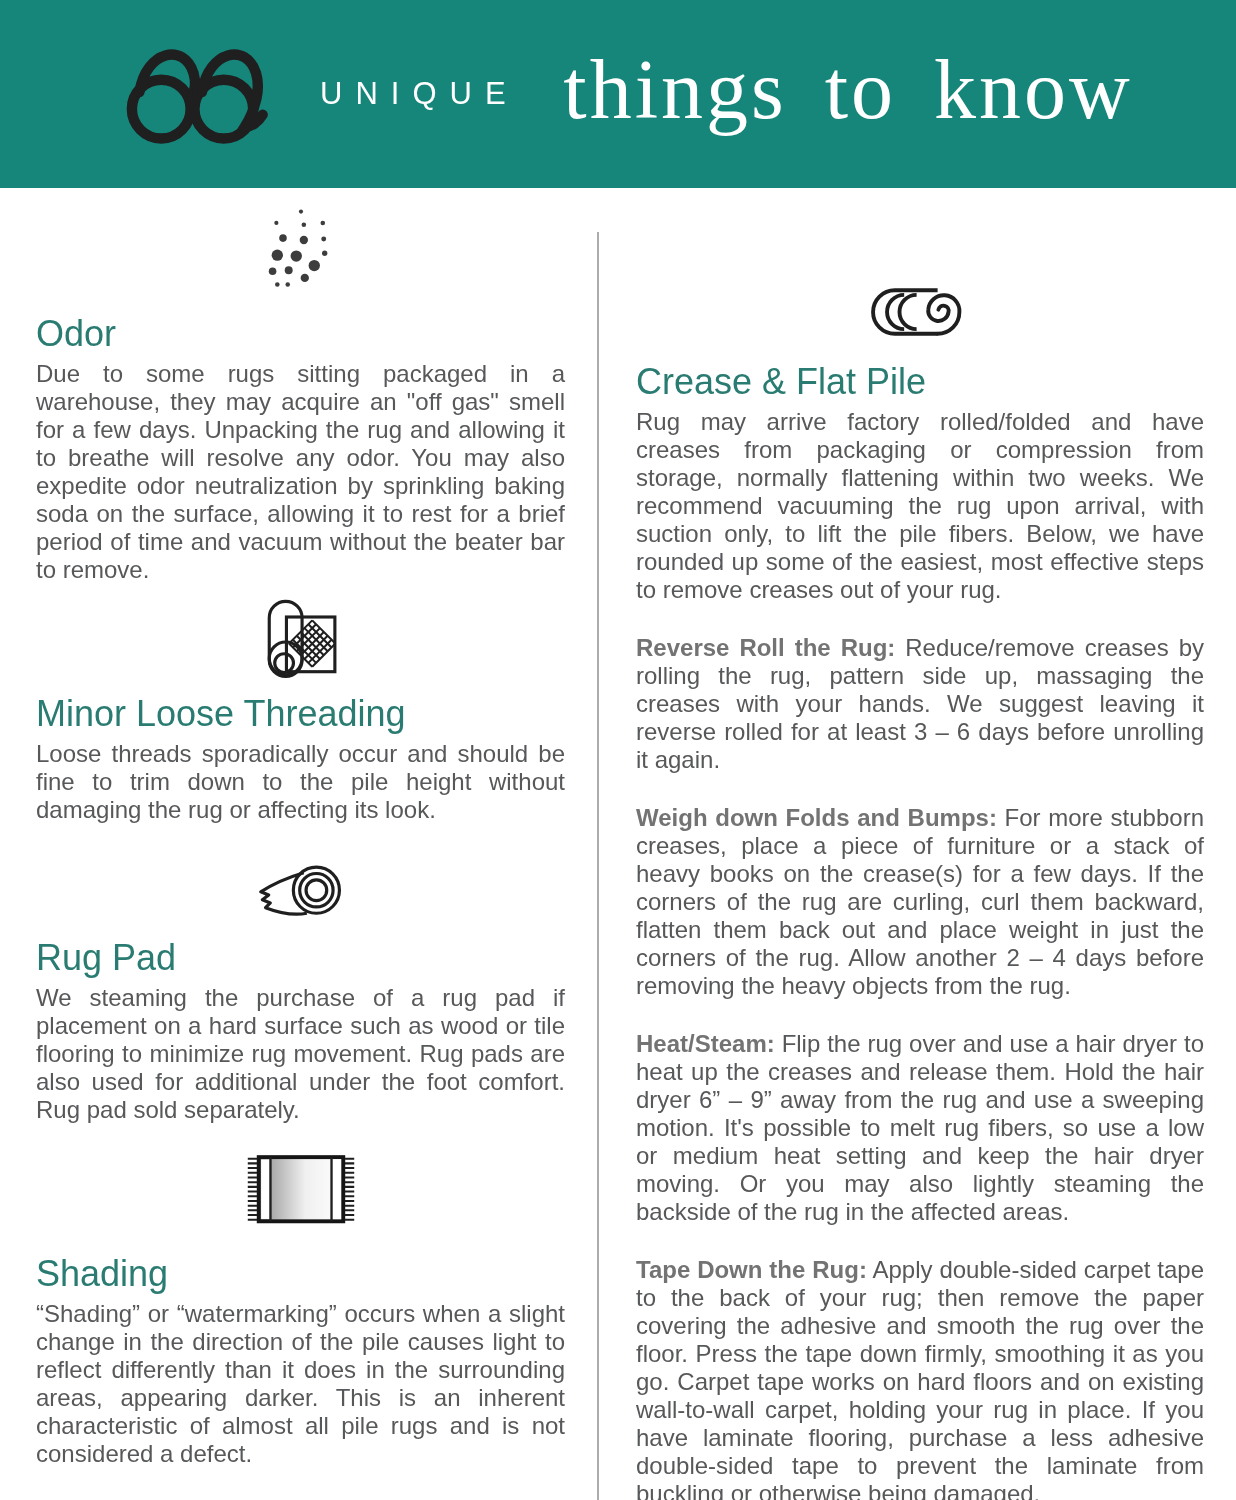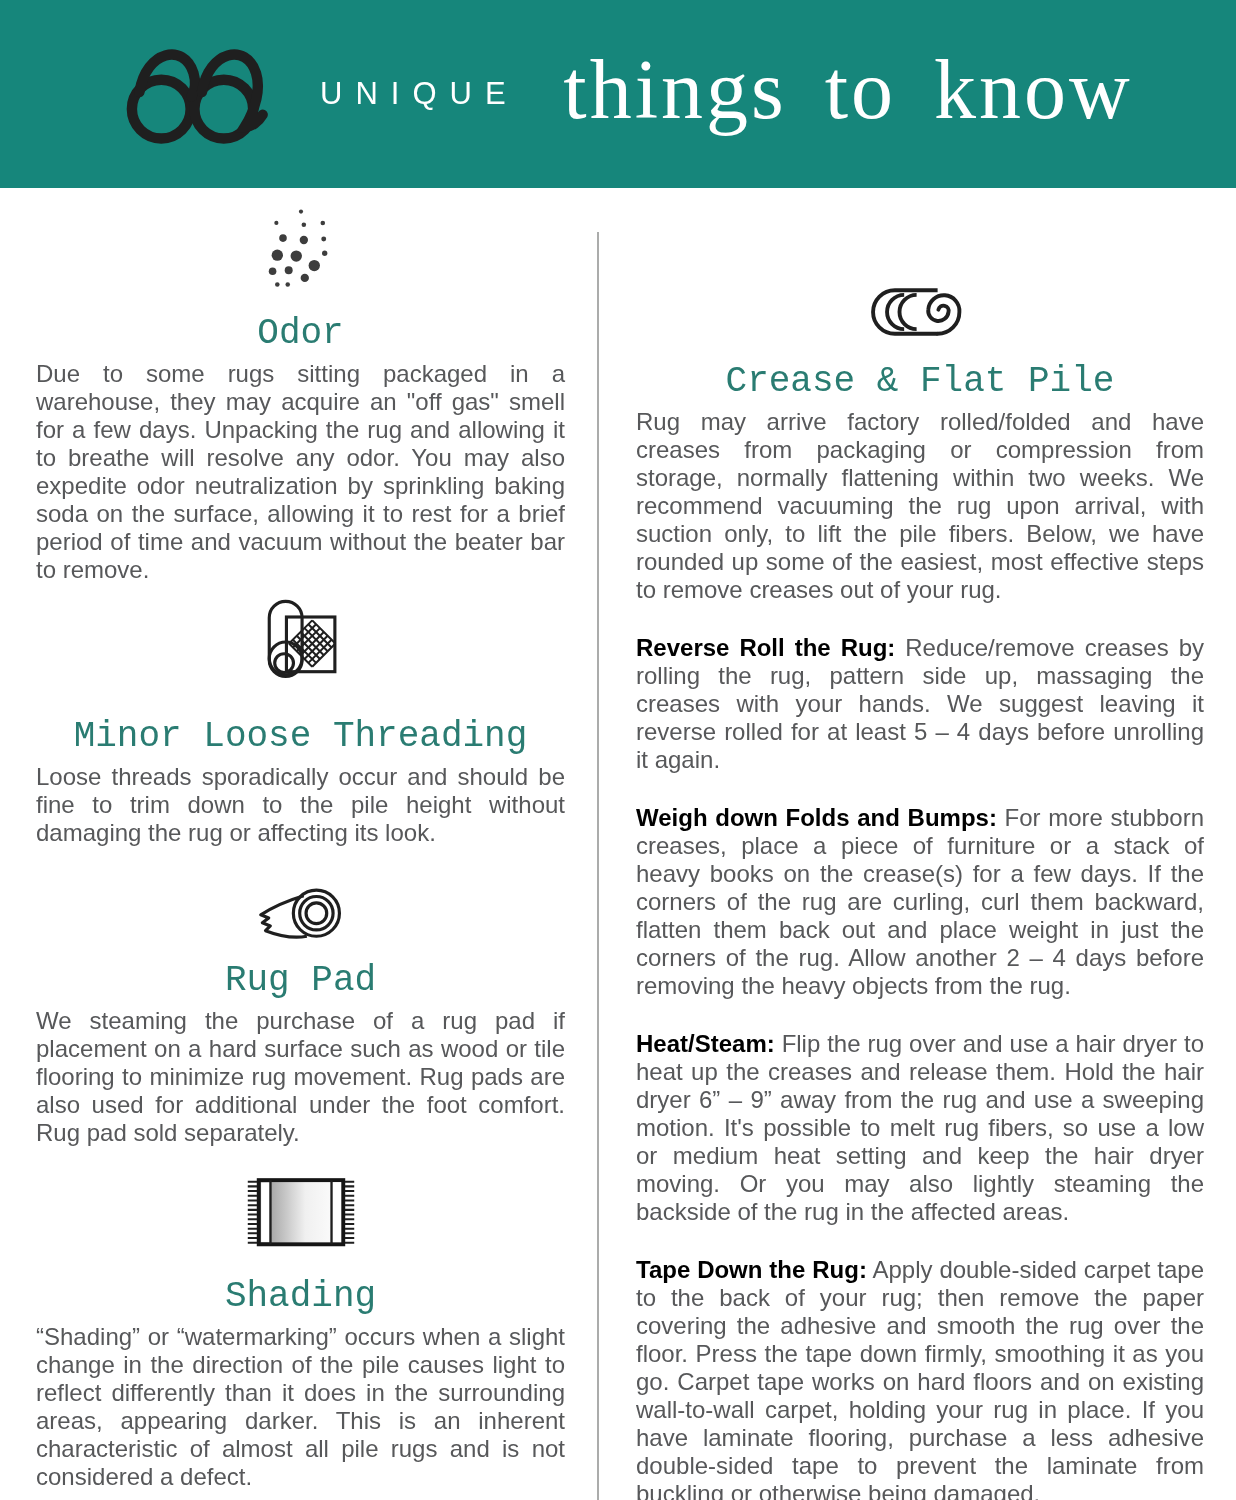--- a/index.html
+++ b/index.html
@@ -51,41 +51,40 @@
   .col-right { width: 638px; padding: 0 32px 0 38px; box-sizing: border-box; margin-top: 36px; }
   .divider {
     position: absolute;
     left: 597px; top: 232px; bottom: 0;
     width: 2px;
     background: #ABACAB;
   }
 
   .icon-box { display: flex; justify-content: center; align-items: flex-end; }
   .sec-title {
-    font-family: Liberation Mono, monospace;
+    font-family: Liberation Sans, sans-serif;
     color: #2A7C72;
     font-size: 36px;
     line-height: 40px;
-    text-align: center;
   }
   .body-text {
     color: #57585A;
     font-size: 24px;
     line-height: 28px;
     text-align: justify;
     margin-top: 6px;
   }
   .tip { margin-top: 30px; }
-  .tip-label { color: #000000; font-weight: bold; }
+  .tip-label { color: #737373; font-weight: bold; }
 
   
   .ic-odor      { margin-top: 16px; height: 90px; }
   .t-odor       { margin-top: 20px; }
   .ic-thread    { margin-top: 14px; height: 88px; }
-  .t-thread     { margin-top: 31px; }
+  .t-thread     { margin-top: 8px; }
   .ic-rugpad    { margin-top: 36px; height: 62px; }
   .t-rugpad     { margin-top: 16px; }
   .ic-shading   { margin-top: 26px; height: 76px; }
   .t-shading    { margin-top: 28px; }
   
   .ic-crease    { margin-top: 60px; height: 56px; }
   .t-crease     { margin-top: 22px; }
 
   svg .ln { stroke: #1F1F1F; fill: none; }
 </style>
@@ -197,21 +196,21 @@
         <path class="ln" d="M54 14 A22 22 0 0 0 54 58" stroke-width="5"></path>
         <path class="ln" d="M70 14 A22 22 0 0 0 70 58" stroke-width="5"></path>
         <path class="ln" d="M97 64 A28 28 0 0 0 125 36 A20 20 0 0 0 85 33 A13 13 0 1 0 111 36 A6.5 6.5 0 0 0 98 33" fill="#fff" stroke-width="5" stroke-linecap="round"></path>
       </svg>
     </div>
     <div class="sec-title t-crease">Crease &amp; Flat Pile</div>
     <div class="body-text">Rug may arrive factory rolled/folded and have creases from packaging or compression from storage, normally flattening within two weeks. We recommend vacuuming the rug upon arrival, with suction only, to lift the pile fibers. Below, we have rounded up some of the easiest, most effective steps to remove creases out of your rug.</div>
 
     <div class="body-text tip">
       <span class="tip-label">Reverse Roll the Rug:</span>
-      <span>Reduce/remove creases by rolling the rug, pattern side up, massaging the creases with your hands. We suggest leaving it reverse rolled for at least 5 – 4 days before unrolling it again.</span>
+      <span>Reduce/remove creases by rolling the rug, pattern side up, massaging the creases with your hands. We suggest leaving it reverse rolled for at least 3 – 6 days before unrolling it again.</span>
     </div>
 
     <div class="body-text tip">
       <span class="tip-label">Weigh down Folds and Bumps:</span>
       <span>For more stubborn creases, place a piece of furniture or a stack of heavy books on the crease(s) for a few days. If the corners of the rug are curling, curl them backward, flatten them back out and place weight in just the corners of the rug. Allow another 2 – 4 days before removing the heavy objects from the rug.</span>
     </div>
 
     <div class="body-text tip">
       <span class="tip-label">Heat/Steam:</span>
       <span>Flip the rug over and use a hair dryer to heat up the creases and release them. Hold the hair dryer 6” – 9” away from the rug and use a sweeping motion. It's possible to melt rug fibers, so use a low or medium heat setting and keep the hair dryer moving. Or you may also lightly steaming the backside of the rug in the affected areas.</span>

